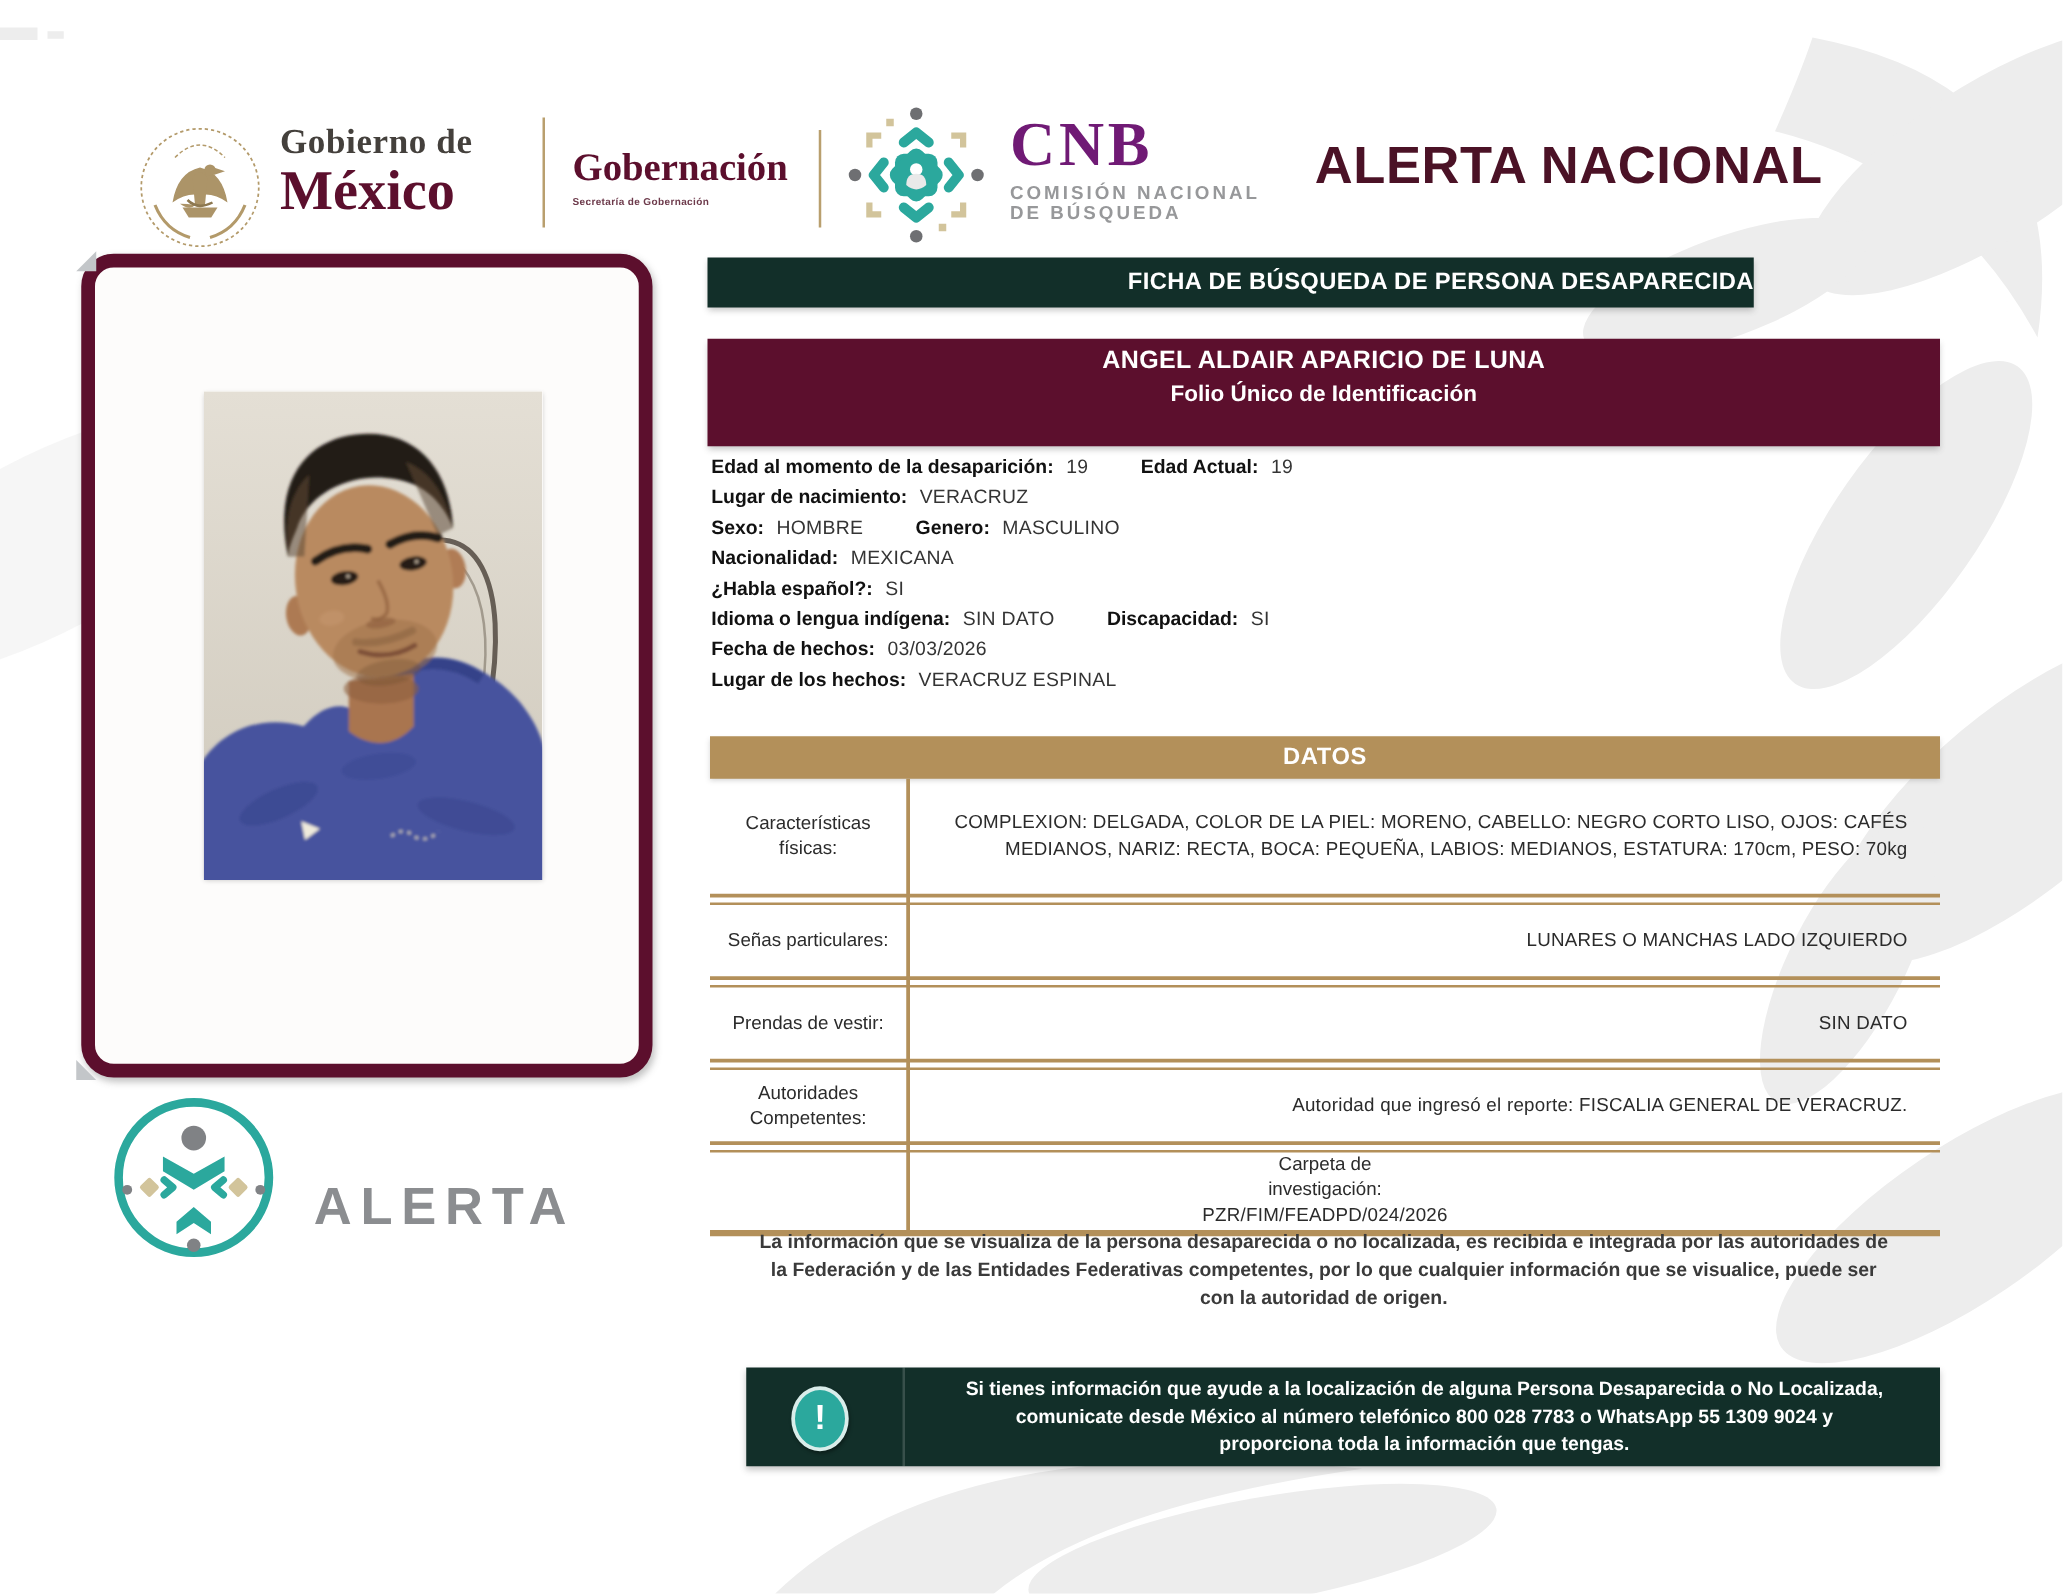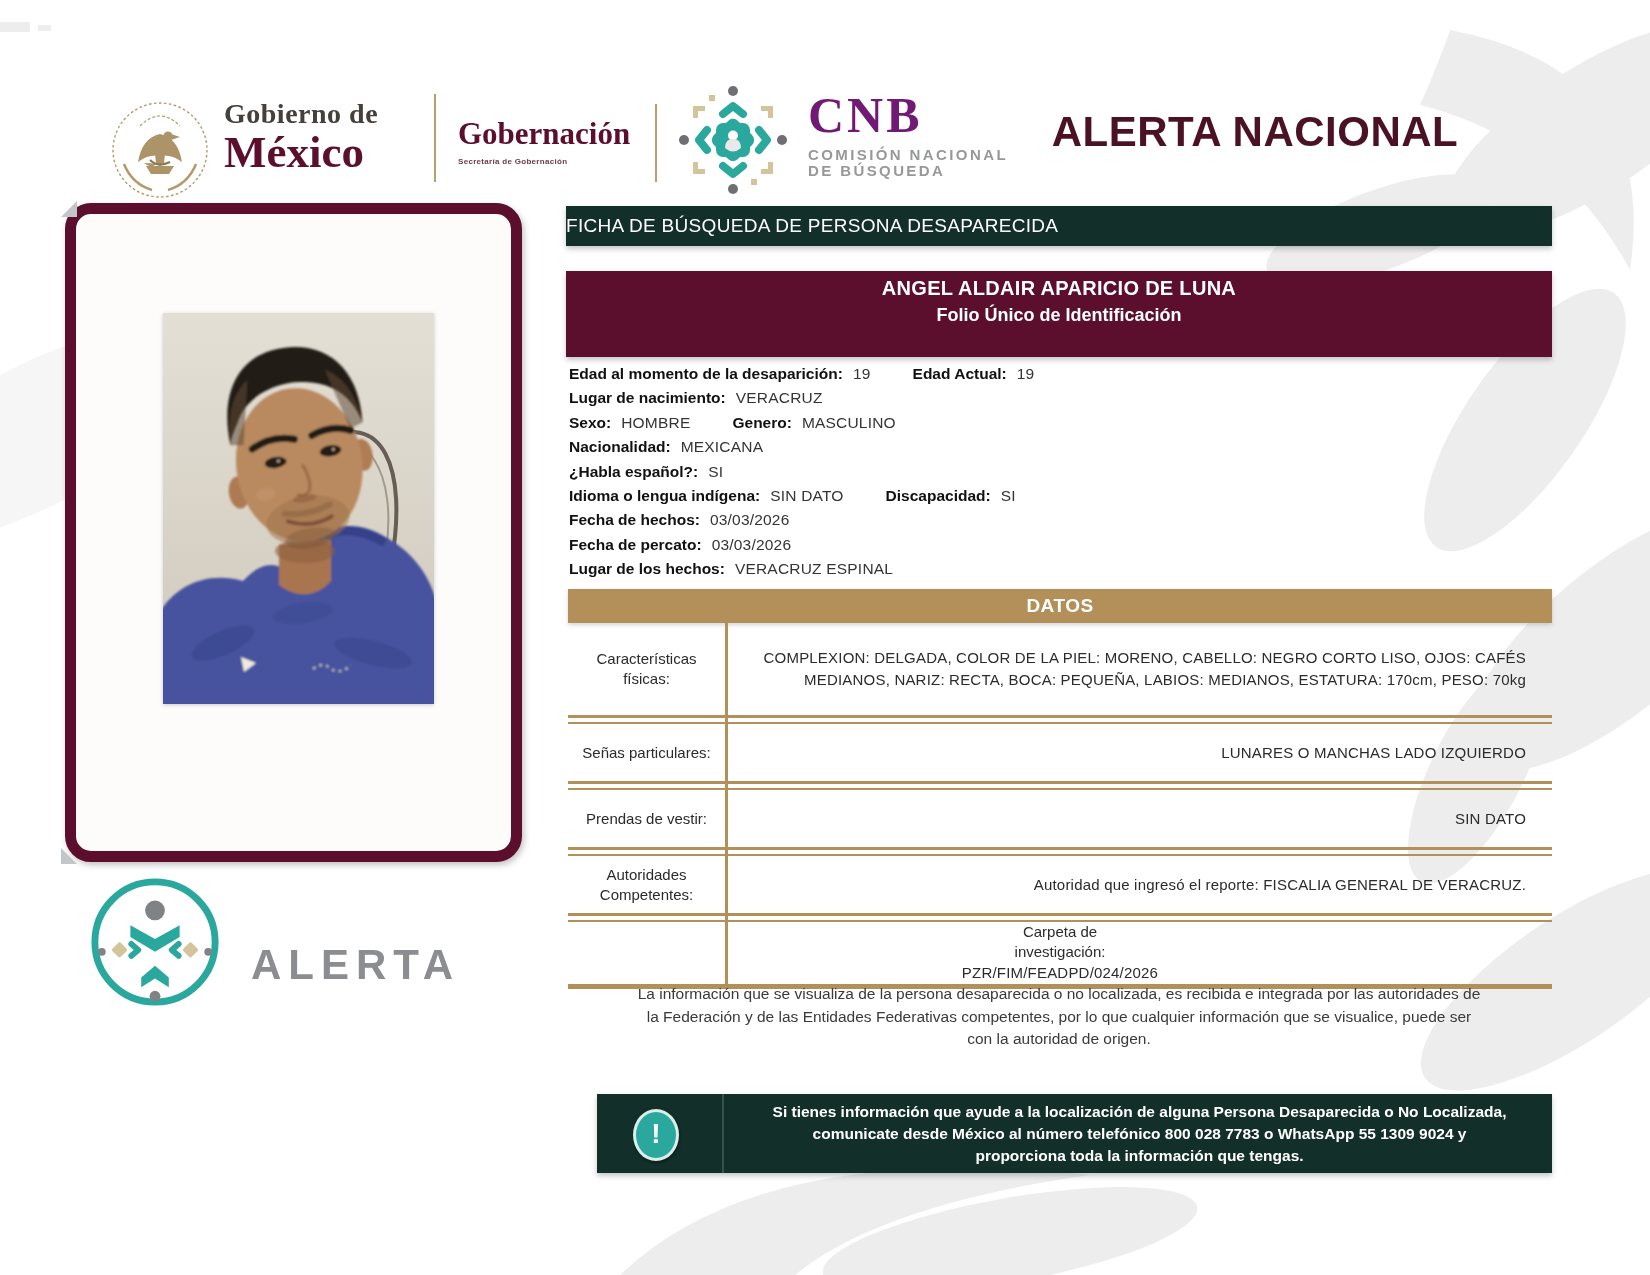--- a/index.html
+++ b/index.html
@@ -40,22 +40,22 @@
   .photo svg{display:block;}
 
   
   .alerta-logo-mark{position:absolute;left:86px;top:873px;width:138px;height:138px;}
   .alerta-logo-text{position:absolute;left:251px;top:901px;width:230px;color:var(--gris-logo);
     font-weight:bold;font-size:42px;line-height:44px;}
   .alerta-logo-text .l1{letter-spacing:7px;margin-top:42px;}
   .alerta-logo-text .l2{letter-spacing:1px;}
 
   
-  .ficha-bar{position:absolute;left:566px;top:206px;width:986px;height:40px;background:var(--verde);
-    color:#fff;font-weight:normal;font-size:19px;text-align:left;line-height:40px;letter-spacing:.3px;
+  .ficha-bar{position:absolute;left:566px;top:206px;width:837px;height:40px;background:var(--verde);
+    color:#fff;font-weight:bold;font-size:19px;text-align:right;line-height:40px;letter-spacing:.3px;
     box-shadow:0 3px 5px rgba(70,70,70,.3);}
   .name-bar{position:absolute;left:566px;top:271px;width:986px;height:86px;background:var(--guinda);
     color:#fff;text-align:center;box-shadow:0 3px 5px rgba(70,70,70,.3);padding-top:4px;box-sizing:border-box;}
   .name-bar .p-name{font-size:20px;font-weight:bold;line-height:27px;letter-spacing:.3px;}
   .name-bar .p-folio-label{font-size:18px;font-weight:bold;line-height:26px;}
   .name-bar .p-folio{font-size:19px;font-weight:bold;line-height:26px;letter-spacing:.3px;}
 
   .fields{position:absolute;left:569px;top:365px;width:983px;}
   .field-row{display:flex;align-items:baseline;height:24.4px;font-size:15.5px;white-space:nowrap;}
   .field-pair{margin-right:42px;}
@@ -74,21 +74,21 @@
   .t-row.row-4{min-height:50px;flex-direction:column;}
   .t-label{width:157px;box-sizing:border-box;padding:0 12px;text-align:center;
     font-size:15px;line-height:20px;color:#2b2b2b;}
   .t-value{flex:1;box-sizing:border-box;padding:0 26px;text-align:right;
     font-size:15px;line-height:22px;color:#2b2b2b;letter-spacing:.2px;}
   .t-sep{height:9px;display:flex;flex-direction:column;justify-content:space-between;}
   .t-sep-line{height:2.5px;background:var(--oro);}
   .t-bottom{height:4.5px;background:var(--oro);}
 
   .disclaimer{position:absolute;left:566px;top:983px;width:986px;text-align:center;
-    font-size:15.5px;line-height:22.5px;color:#3a3a3a;}
+    font-size:15.5px;line-height:22.5px;color:#3a3a3a;font-weight:bold;}
 
   .footer-bar{position:absolute;left:597px;top:1094px;width:955px;height:79px;background:var(--verde);
     box-shadow:0 3px 5px rgba(70,70,70,.3);}
   .warn-icon{position:absolute;left:36px;top:15px;width:40px;height:46px;border-radius:50%;
     background:var(--teal);border:3px solid #d9edea;color:#fff;font-weight:bold;font-size:28px;
     text-align:center;line-height:44px;box-shadow:1px 2px 3px rgba(0,0,0,.35);}
   .footer-vdiv{position:absolute;left:125px;top:0;bottom:0;width:2px;background:rgba(255,255,255,.16);}
   .footer-text{position:absolute;left:138px;right:8px;top:0;bottom:0;display:flex;flex-direction:column;
     justify-content:center;text-align:center;color:#fff;font-weight:bold;font-size:15.5px;line-height:22px;}
 </style>
@@ -286,23 +286,20 @@
         <span class="field-pair"><span class="field-label">¿Habla español?:</span><span class="field-value">SI</span></span>
       </div>
       <div class="field-row">
         <span class="field-pair"><span class="field-label">Idioma o lengua indígena:</span><span class="field-value">SIN DATO</span></span>
         <span class="field-pair"><span class="field-label">Discapacidad:</span><span class="field-value">SI</span></span>
       </div>
       <div class="field-row">
         <span class="field-pair"><span class="field-label">Fecha de hechos:</span><span class="field-value">03/03/2026</span></span>
       </div>
       <div class="field-row">
-        <span class="field-pair"><span class="field-label">Fecha de percato:</span><span class="field-value">03/03/2026</span></span>
-      </div>
-      <div class="field-row">
         <span class="field-pair"><span class="field-label">Lugar de los hechos:</span><span class="field-value">VERACRUZ ESPINAL</span></span>
       </div>
     </div>
 
   <div class="datos-bar">DATOS</div>
 
   <div class="datos-table">
     <div class="v-div"></div>
   <div class="t-row row-0">
         <div class="t-label">Características físicas:</div>

